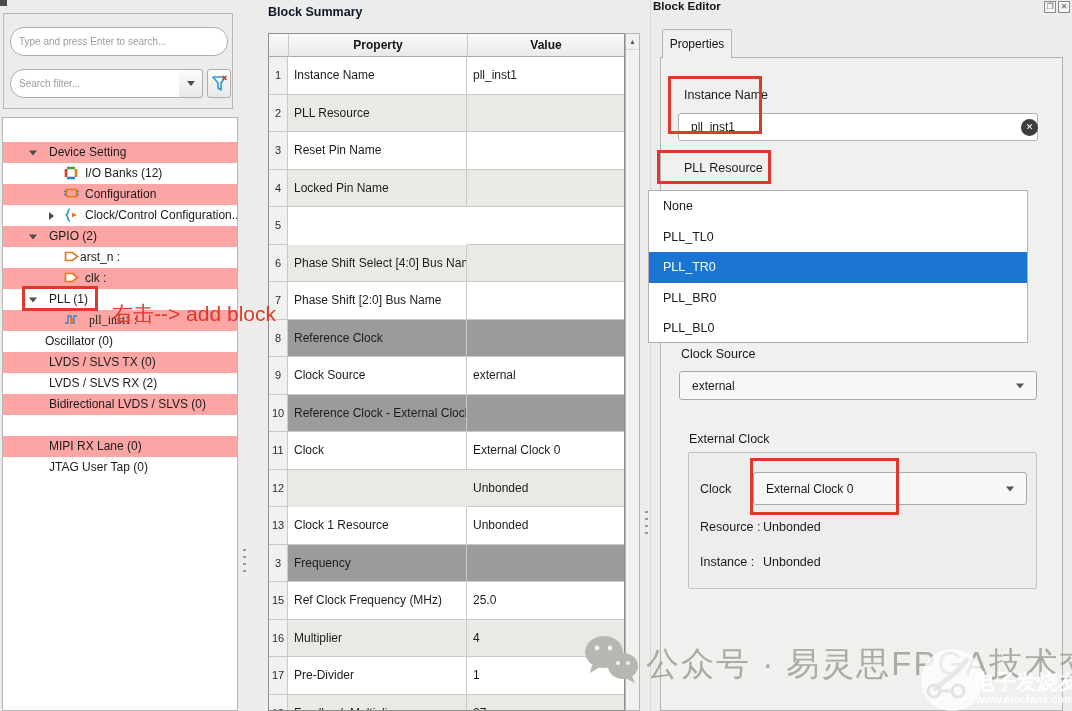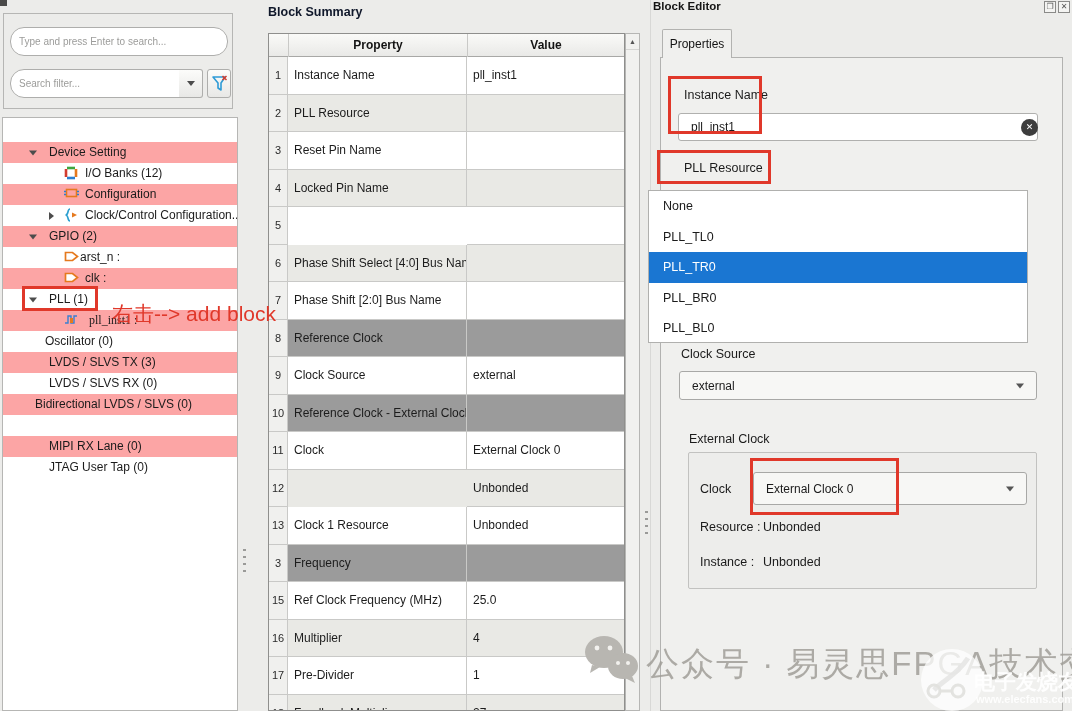--- a/index.html
+++ b/index.html
@@ -149,27 +149,27 @@
           <span class="ticon" style="left: 61px;"><svg width="15" height="13" viewBox="0 0 15 13">
               <polyline points="1,10 4,10 4,3 7,3 7,10 10,10 10,3 13,3" fill="none" stroke="#3a7fd0" stroke-width="1.4"></polyline>
               <rect x="6" y="5" width="3" height="5" fill="#e5791e"></rect>
             </svg></span>
           <span class="tlabel" style="left: 86px; font-family: Liberation Serif, serif;">pll_inst1 :</span>
         </div>
         <div class="tree-row" style="top: 213px;">
           <span class="tlabel" style="left: 42px;">Oscillator (0)</span>
         </div>
         <div class="tree-row alt" style="top: 234px;">
-          <span class="tlabel" style="left: 46px;">LVDS / SLVS TX (3)</span>
+          <span class="tlabel" style="left: 46px;">LVDS / SLVS TX (0)</span>
         </div>
         <div class="tree-row" style="top: 255px;">
-          <span class="tlabel" style="left: 46px;">LVDS / SLVS RX (0)</span>
+          <span class="tlabel" style="left: 46px;">LVDS / SLVS RX (2)</span>
         </div>
         <div class="tree-row alt" style="top: 276px;">
-          <span class="tlabel" style="left: 32px; text-align: right;">Bidirectional LVDS / SLVS (0)</span>
+          <span class="tlabel" style="left: 46px; text-align: right;">Bidirectional LVDS / SLVS (0)</span>
         </div>
         <div class="tree-row" style="top: 282px; margin-top: 44px;">
           <span class="tlabel" style="left: 46px;">MIPI TX Lane (0)</span>
         </div>
         <div class="tree-row alt" style="top: 318px;">
           <span class="tlabel" style="left: 46px;">MIPI RX Lane (0)</span>
         </div>
         <div class="tree-row" style="top: 339px;">
           <span class="tlabel" style="left: 46px;">JTAG User Tap (0)</span>
         </div>

